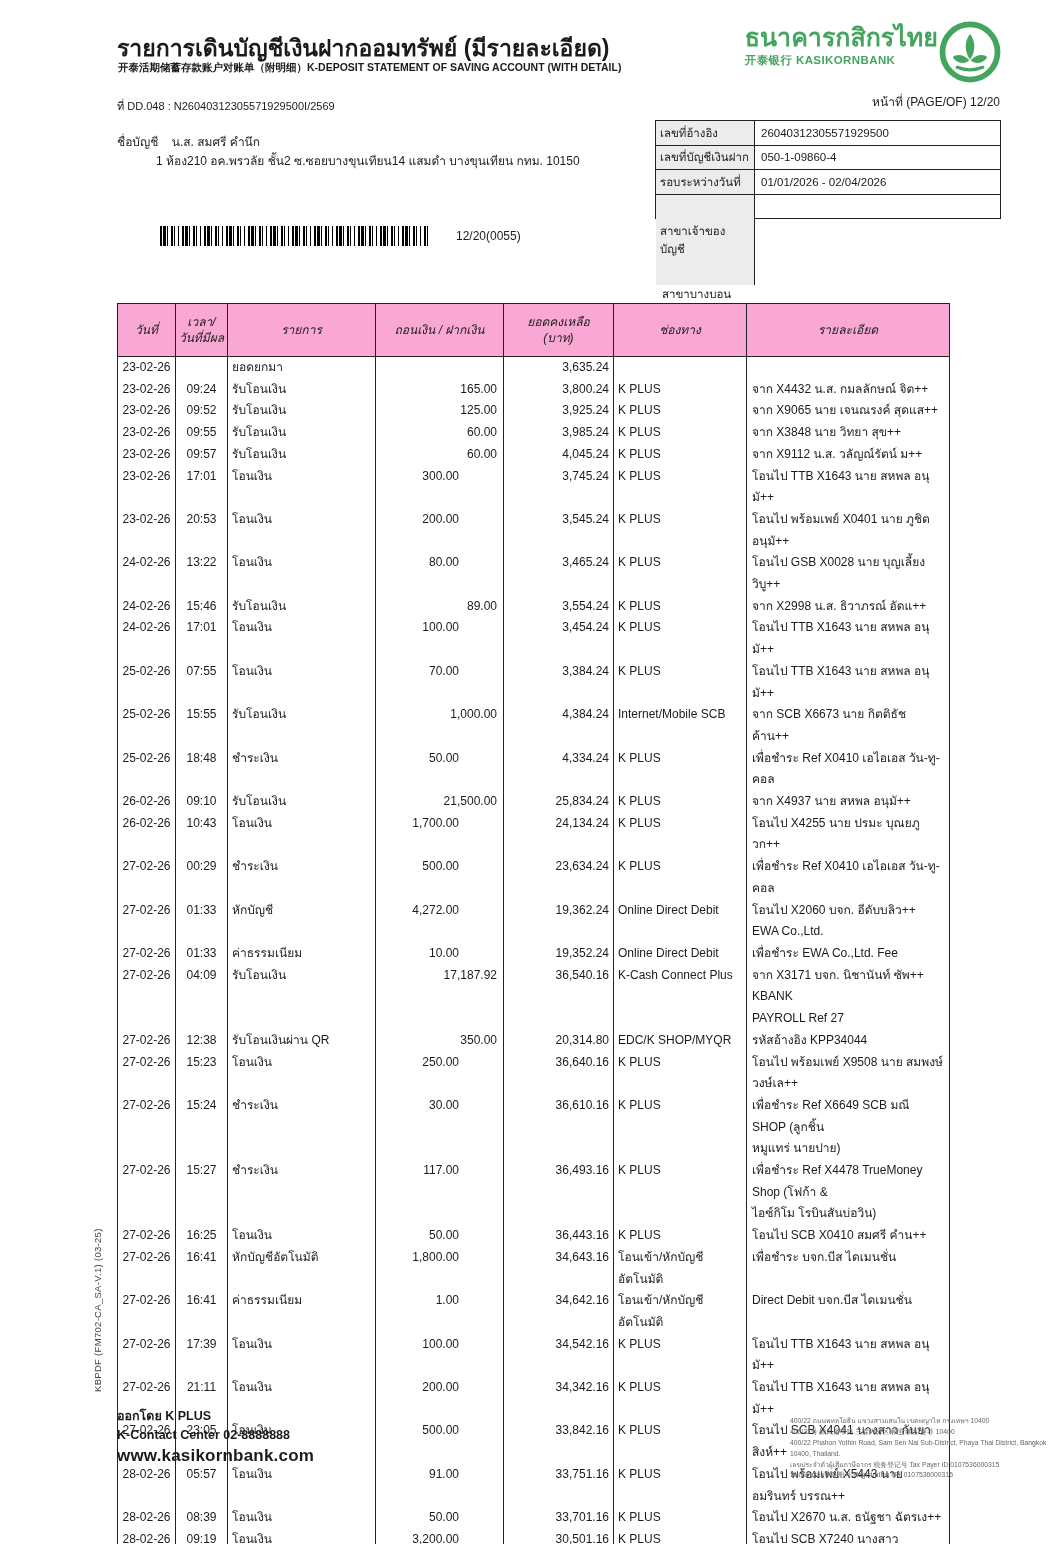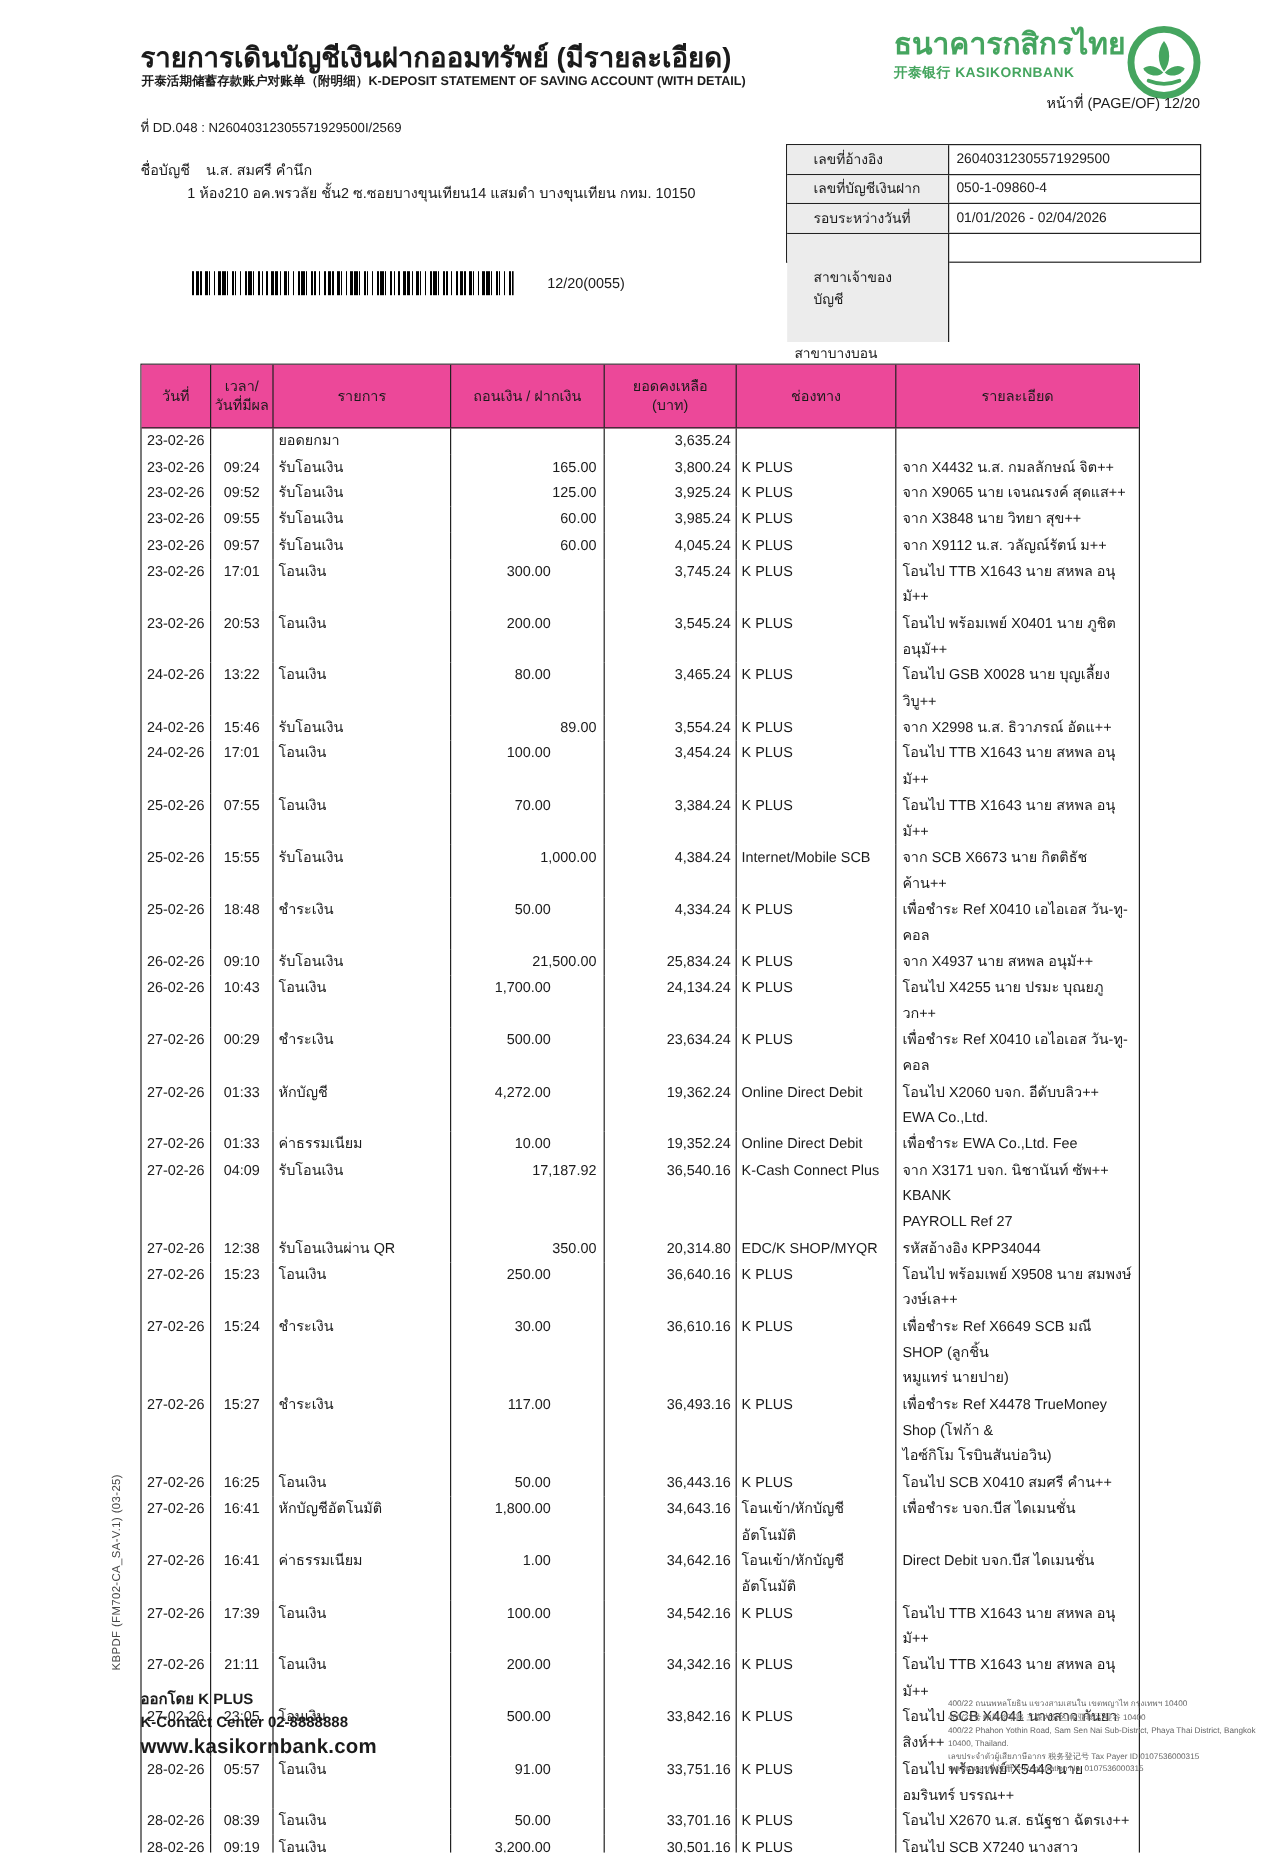--- a/index.html
+++ b/index.html
@@ -8,45 +8,45 @@
 
   
   .title{position:absolute;left:117px;top:30px;font-size:23px;font-weight:bold;}
   .subtitle{position:absolute;left:118px;top:61px;font-size:10.5px;font-weight:bold;}
   .docno{position:absolute;left:117px;top:97px;font-size:11px;}
   .logo{position:absolute;right:58px;top:20px;display:flex;align-items:flex-start;}
   .logo-txt{text-align:left;padding-top:4px;}
   .logo-th{color:var(--green);font-size:25px;font-weight:bold;line-height:1.05;}
   .logo-sub{color:var(--green);font-size:11.5px;font-weight:bold;letter-spacing:.4px;margin-top:3px;}
   .logo-mark{width:64px;height:64px;}
-  .page-label{position:absolute;right:60px;top:76px;font-size:12px;}
+  .page-label{position:absolute;right:60px;top:92px;font-size:12px;}
 
   .acct-line{position:absolute;left:117px;top:132px;font-size:12px;}
   .acct-line .lbl{margin-right:10px;}
   .acct-addr{position:absolute;left:156px;top:151px;font-size:12px;}
 
   
   .infobox{position:absolute;left:655px;top:120px;width:344px;border:1.5px solid #222;font-size:11.5px;}
   .inforow{display:flex;border-bottom:1px solid #222;height:23.5px;}
   .inforow:last-child{border-bottom:none;flex-direction:column;}
   .inflabel{width:90px;flex:0 0 90px;background:#ececec;border-right:1px solid #222;
-            display:flex;align-items:center;padding:0 22px;}
+            display:flex;align-items:center;padding:0 4px;}
   .infvalue{display:flex;align-items:center;padding:0 6px;}
 
   
   .barcode{position:absolute;left:160px;top:226px;width:268px;height:20px;
     background:repeating-linear-gradient(90deg,
       #000 0 2px,#fff 2px 3px,#000 3px 6px,#fff 6px 7px,#000 7px 8px,#fff 8px 11px,
       #000 11px 13px,#fff 13px 14px,#000 14px 15px,#fff 15px 18px,#000 18px 19px,#fff 19px 22px);}
   .barcode-caption{position:absolute;left:456px;top:229px;font-size:12px;}
 
   
   .ttable{position:absolute;left:117px;top:303px;width:831px;border:1.5px solid #222;font-size:12px;}
   .thead{display:grid;grid-template-columns:58px 52px 148px 128px 110px 133px 1fr;
-         border-bottom:1.5px solid #222;background:#ec4899;}
+         border-bottom:1.5px solid #222;background:#f9a8d4;font-style:italic;}
   .thead .hc{border-right:1px solid #222;display:flex;align-items:center;justify-content:center;
              text-align:center;white-space:pre-line;min-height:48px;line-height:1.35;padding:2px;}
   .thead .hc:last-child{border-right:none;}
   .trow{display:grid;grid-template-columns:58px 52px 148px 128px 110px 133px 1fr;}
   .c{border-right:1px solid #222;line-height:21.7px;overflow:hidden;}
   .c:last-child{border-right:none;}
   .c.date{text-align:center;}
   .c.time{text-align:center;}
   .c.desc{padding:0 4px;}
   .c.amt span{display:block;text-align:right;}

